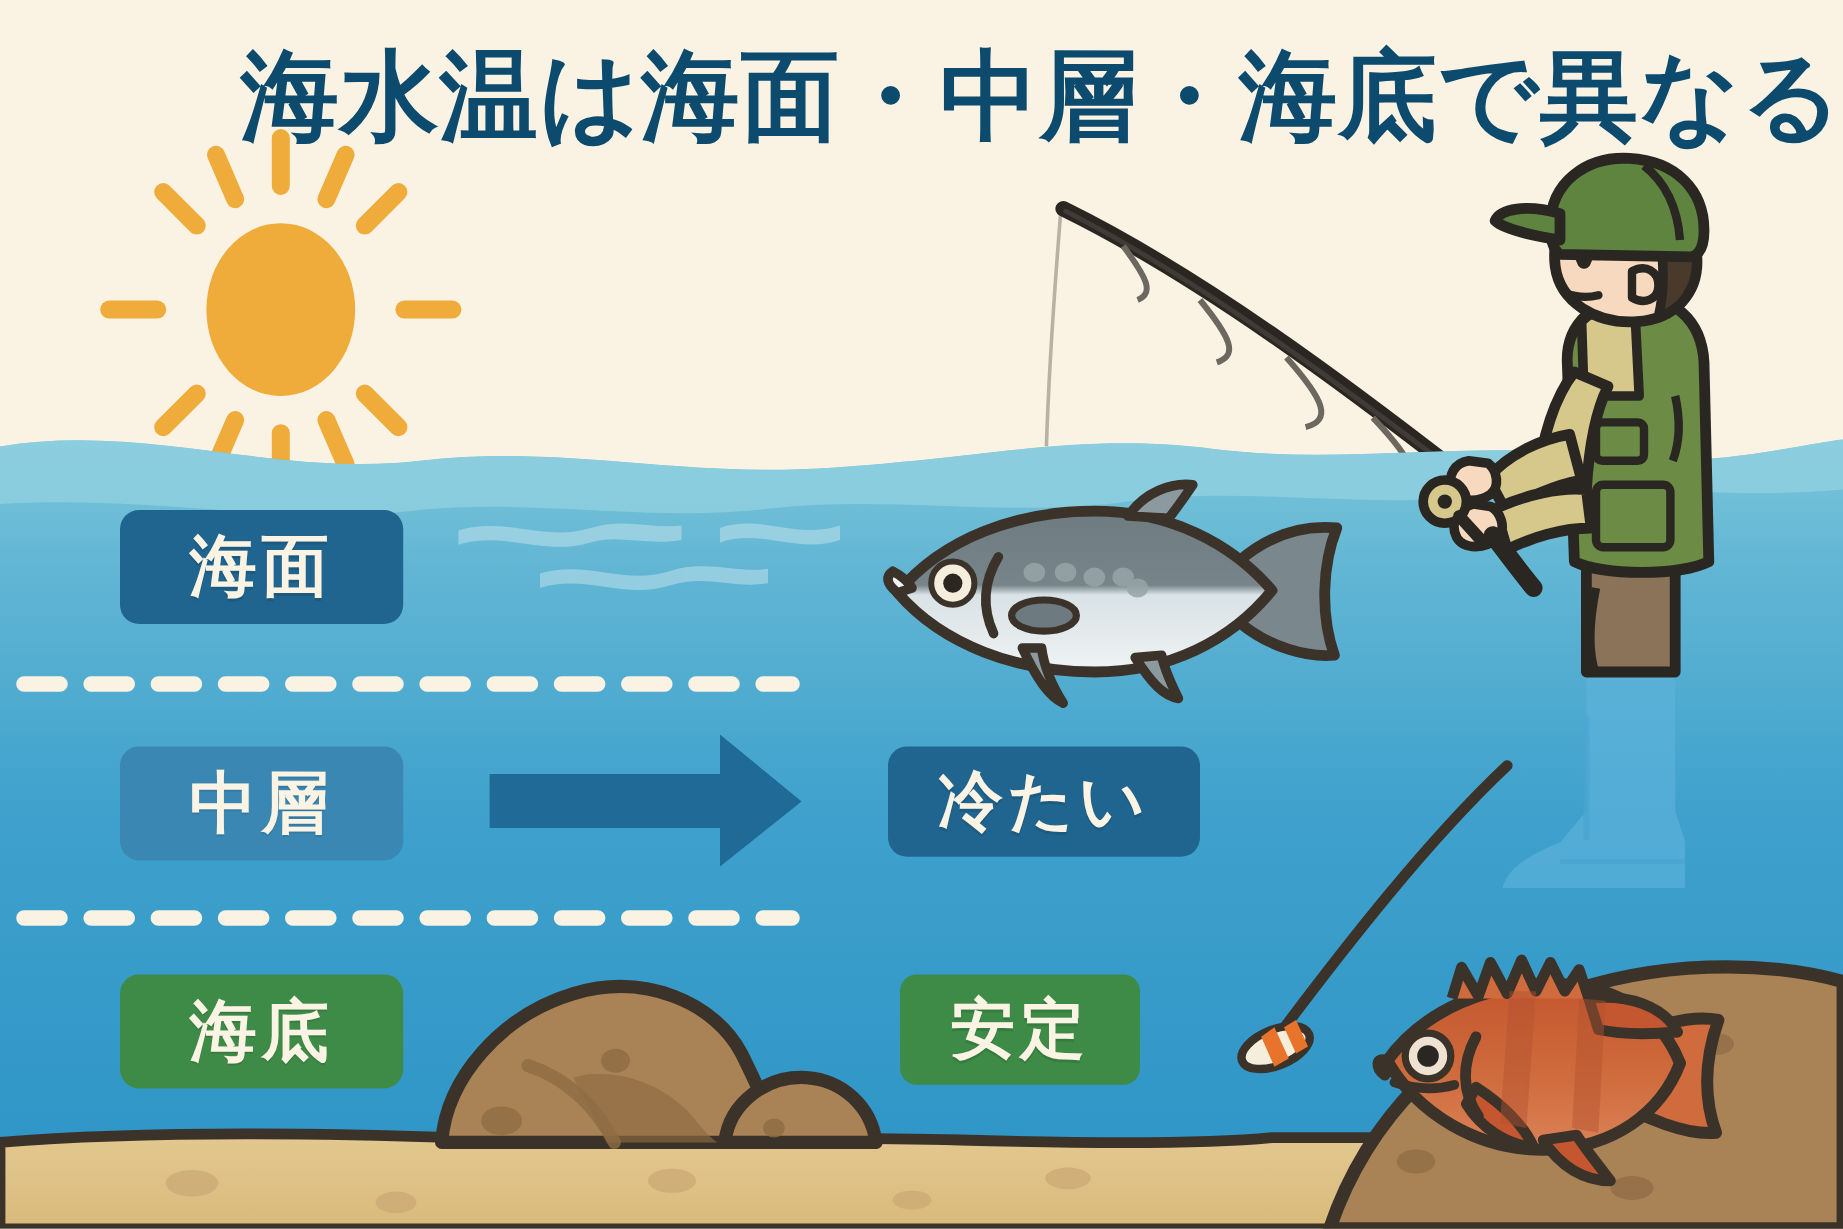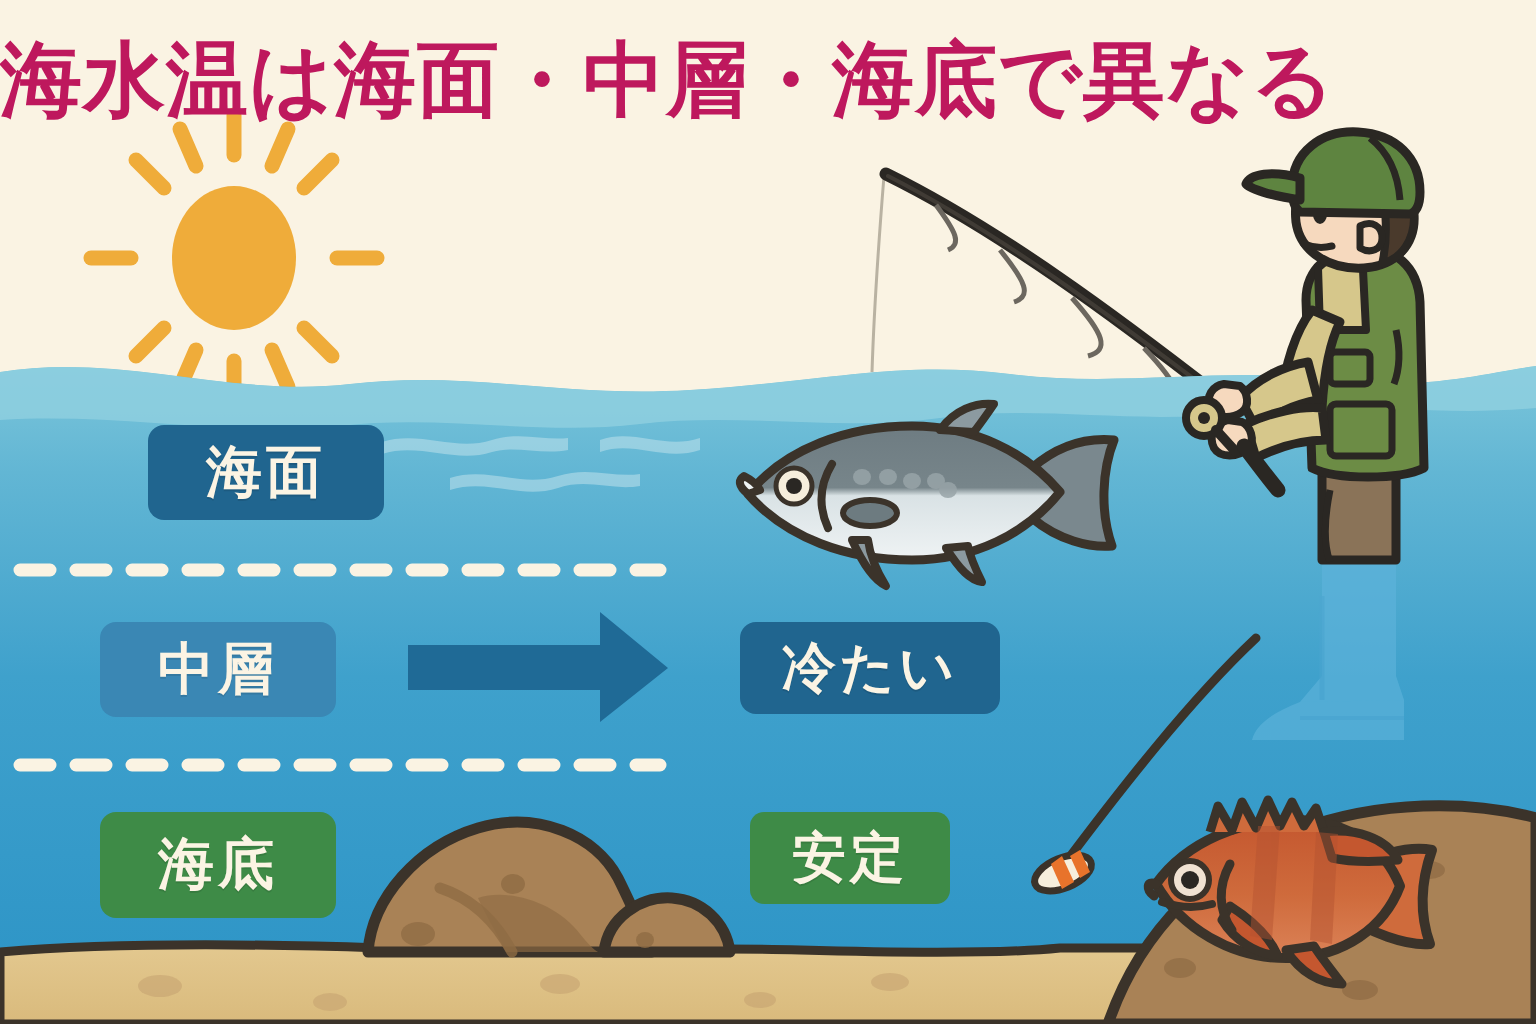--- a/index.html
+++ b/index.html
@@ -10,42 +10,42 @@
   }
   #stage {
     position:relative; width:1536px; height:1024px;
     background:#FAF3E3; overflow:hidden;
   }
   #scene { position:absolute; inset:0; }
 
   
   .title {
     position:absolute; top:26px; left:0; width:1536px;
-    text-align:left;
+    text-align:right;
     font-size:82px; font-weight:bold; letter-spacing:1px;
-    color:#be185d;
+    color:#0c4a6e;
     font-family:"DejaVu Sans","Liberation Sans",sans-serif;
     white-space:nowrap;
     z-index:40;
   }
 
   
   .badge {
     position:absolute; display:flex; align-items:center; justify-content:center;
     color:#FBF4E4; font-weight:bold;
     font-family:"DejaVu Sans","Liberation Sans",sans-serif;
     border-radius:16px;
     letter-spacing:4px;
     text-shadow:0 2px 0 rgba(0,0,0,.10);
     z-index:30;
   }
   #badge-warm   { left:500px; top:215px; width:264px; height:90px;  font-size:54px; background:#E5742C; border-radius:18px; }
   #badge-surface{ left:100px; top:425px; width:236px; height:95px;  font-size:56px; background:#20658F; }
   #badge-middle { left:100px; top:622px; width:236px; height:95px;  font-size:56px; background:#3A87B4; }
-  #badge-bottom { left:100px; top:812px; width:236px; height:106px;  font-size:56px; background:#3E8B47; }
+  #badge-bottom { left:100px; top:812px; width:236px; height:95px;  font-size:56px; background:#3E8B47; }
   #badge-cold   { left:740px; top:622px; width:260px; height:92px;  font-size:54px; background:#20658F;text-align:center; }
   #badge-stable { left:750px; top:812px; width:200px; height:92px;  font-size:54px; background:#3E8B47;border-radius:14px; }
 </style>
 </head>
 <body>
 
 <div id="stage">
 
   <svg id="scene" viewBox="0 0 1536 1024" width="1536" height="1024">
     <defs>
@@ -315,19 +315,19 @@
 
         <path d="M1300,200 C1274,196 1252,190 1246,184 C1250,174 1272,170 1300,178 Z" fill="#5E8440" stroke="#2A2723" stroke-width="9" stroke-linejoin="round"></path>
         <path d="M1370,138 C1388,152 1398,174 1400,200" stroke="#2A2723" stroke-width="7" fill="none"></path>
       </g>
 
     </g>
   </svg>
 
   <div class="title">海水温は海面・中層・海底で異なる</div>
 
-  <div class="badge" id="badge-surface" style="background: rgb(32, 101, 143); margin-left: 48px;">海面</div>
+  <div class="badge" id="badge-surface" style="background: rgb(32, 101, 143);">海面</div>
   <div class="badge" id="badge-middle" style="background: rgb(58, 135, 180);">中層</div>
   <div class="badge" id="badge-bottom" style="background: rgb(62, 139, 71);">海底</div>
   <div class="badge" id="badge-cold" style="background: rgb(32, 101, 143);">冷たい</div>
   <div class="badge" id="badge-stable" style="background: rgb(62, 139, 71);">安定</div>
 
 </div>
 
 </body></html>

